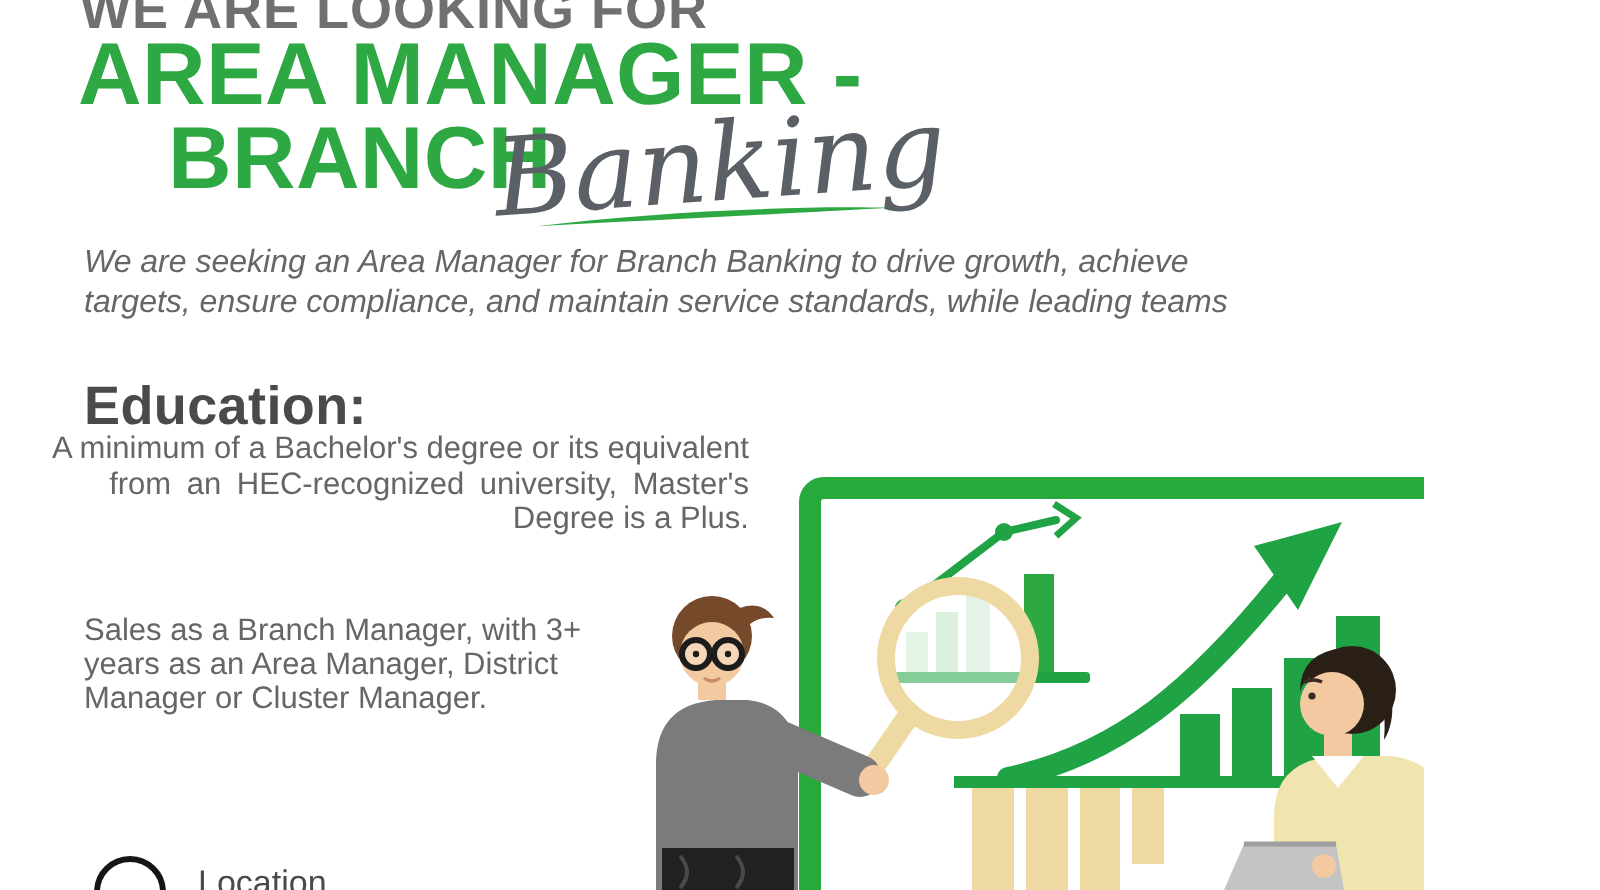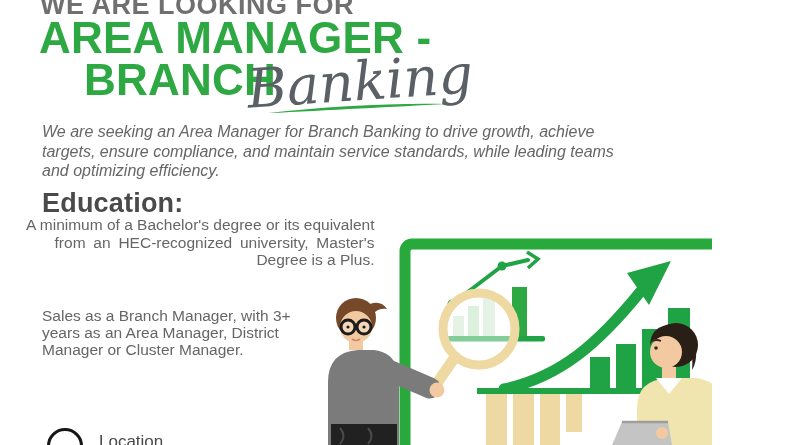--- a/index.html
+++ b/index.html
@@ -46,21 +46,20 @@
   <div class="abs title title1">AREA MANAGER -</div>
   <div class="abs title title2">BRANCH</div>
   <div class="abs script">Banking</div>
   <svg class="abs swoosh" width="182" height="8" viewBox="0 0 182 8">
     <path d="M2,6 C60,1 130,0 180,3 C130,4 60,5 2,6 Z" fill="var(--green)"></path>
   </svg>
 
   <div class="abs intro">
     <div class="line">We are seeking an Area Manager for Branch Banking to drive growth, achieve</div>
     <div class="line">targets, ensure compliance, and maintain service standards, while leading teams</div>
-    <div class="line">and optimizing efficiency.</div>
   </div>
 
   <div class="abs sec-heading edu-heading">Education:</div>
   <div class="abs edu-body">
     <div class="line">A minimum of a Bachelor's degree or its equivalent</div>
     <div class="line stretch">from an HEC-recognized university, Master's</div>
     <div class="line">Degree is a Plus.</div>
   </div>
 
   <div class="abs exp-body">

